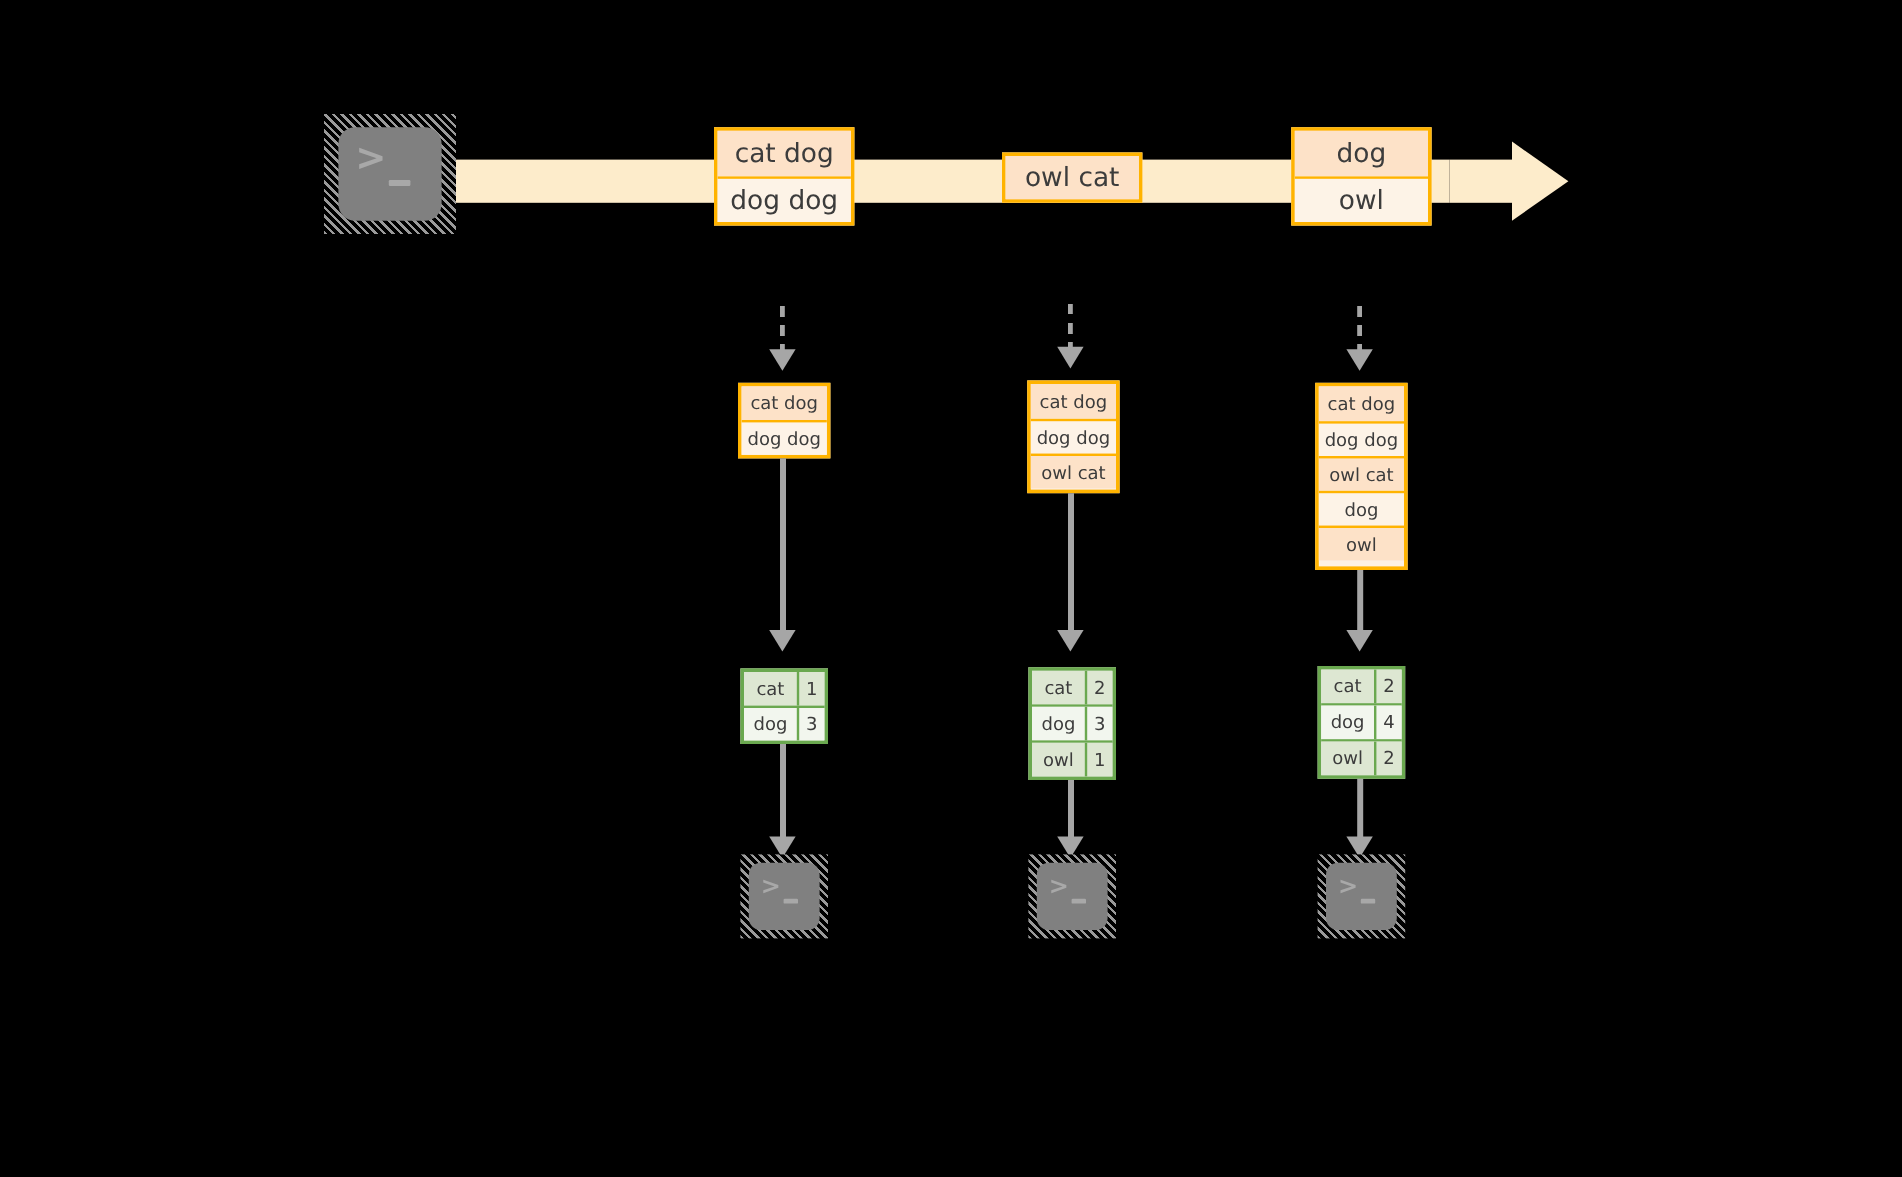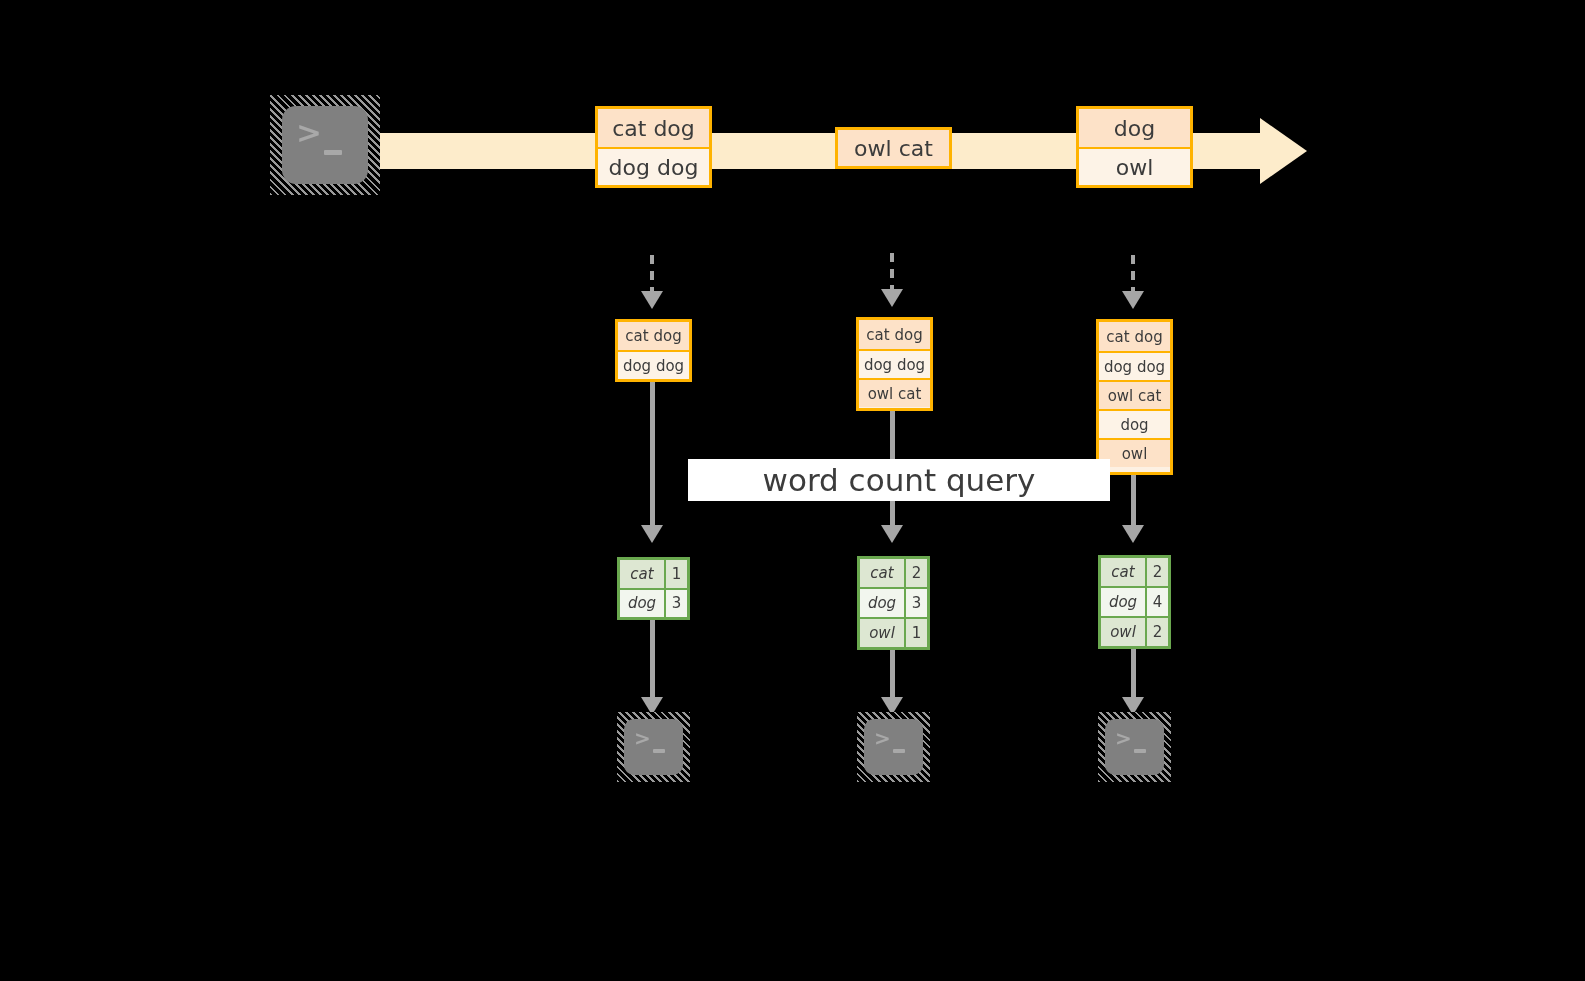--- a/index.html
+++ b/index.html
@@ -99,21 +99,21 @@
   .gtab .gc {
     box-sizing: border-box;
     display: flex;
     align-items: center;
     justify-content: center;
     color: #3c3c3c;
     background: #f2f6ee;
     white-space: nowrap;
   }
   .gtab .grow.dark .gc { background: #dde7d2; }
-  .gtab .gc.word { flex: 0 0 44px; font-style: italic; }
+  .gtab .gc.word { flex: 0 0 44px; }
   .gtab .gc.cnt  { flex: 1 1 auto; border-left: 2px solid #6aa84f; }
 
   
   .vline {
     position: absolute;
     background: #a6a6a6;
   }
   .vdash {
     position: absolute;
     background-image: repeating-linear-gradient(
@@ -205,21 +205,20 @@
 
   <div class="vline" style="left:650px; top:382px; width:5px; height:147px;"></div>
   <div class="vhead" style="left:641px; top:525px;"></div>
 
   <div class="vline" style="left:890px; top:411px; width:5px; height:118px;"></div>
   <div class="vhead" style="left:881px; top:525px;"></div>
 
   <div class="vline" style="left:1131px; top:475px; width:5px; height:54px;"></div>
   <div class="vhead" style="left:1122px; top:525px;"></div>
 
-  <div class="banner" style="left:688px; top:459px; width:422px; height:42px; font-size:31px;">word count query</div>
 
   <div class="gtab" style="left:617px; top:557px; width:73px; height:63px;">
     <div class="grow dark">
       <div class="gc word" style="font-size:15px;">cat</div>
       <div class="gc cnt" style="font-size:15px;">1</div>
     </div>
     <div class="grow">
       <div class="gc word" style="font-size:15px;">dog</div>
       <div class="gc cnt" style="font-size:15px;">3</div>
     </div>

